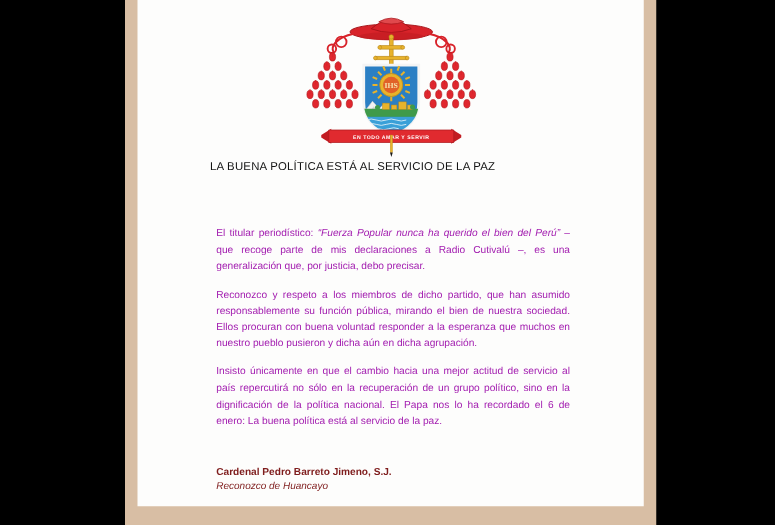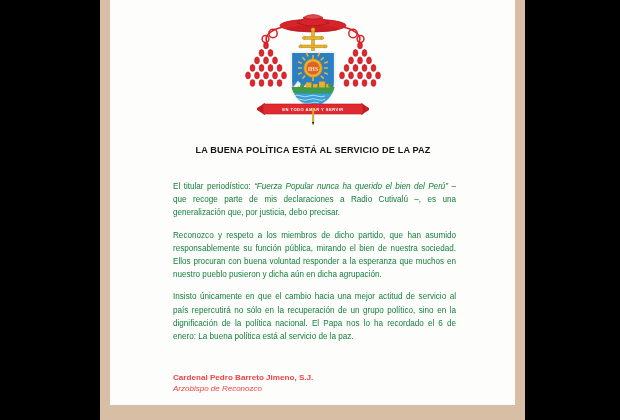--- a/index.html
+++ b/index.html
@@ -26,44 +26,43 @@
   }
 
   
   .crest{
     position:absolute;left:0;top:8px;width:405px;height:128px;
   }
   .crest svg{display:block;margin:0 auto;}
 
   
   .doc-title{
-    position:absolute;left:58px;top:145px;width:290px;
-    text-align:center;
+    position:absolute;left:58px;top:128px;width:290px;
     font-size:9.1px;
-    font-weight:bold;
+    font-weight:normal;
     letter-spacing:.18px;
     color:#141414;
     line-height:1.25;
   }
   .body-copy{
     position:absolute;left:63px;top:180px;width:283px;
-    color:#15803d;
+    color:#a21caf;
   }
   .para{
     font-size:8.15px;
     line-height:1.62;
     text-align:justify;
     margin:0 0 9px 0;
     hyphens:none;
   }
   .para em{font-style:italic;}
 
   .sign{
     position:absolute;left:63px;top:372px;width:283px;
-    color:#ef4444;
+    color:#7f1d1d;
   }
   .sign-name{font-size:8.1px;font-weight:bold;line-height:1.4;}
   .sign-role{font-size:8px;font-style:italic;line-height:1.4;}
 </style>
 </head>
 <body>
 
 <div class="stage">
 
   <div class="paper-frame"></div>
@@ -256,17 +255,17 @@
     <div class="doc-title">LA BUENA POLÍTICA ESTÁ AL SERVICIO DE LA PAZ</div>
 
     <div class="body-copy">
       <p class="para"><span>El titular periodístico: </span><em>“Fuerza Popular nunca ha querido el bien del Perú”</em><span> – que recoge parte de mis declaraciones a Radio Cutivalú –, es una generalización que, por justicia, debo precisar.</span></p>
       <p class="para">Reconozco y respeto a los miembros de dicho partido, que han asumido responsablemente su función pública, mirando el bien de nuestra sociedad. Ellos procuran con buena voluntad responder a la esperanza que muchos en nuestro pueblo pusieron y dicha aún en dicha agrupación.</p>
       <p class="para">Insisto únicamente en que el cambio hacia una mejor actitud de servicio al país repercutirá no sólo en la recuperación de un grupo político, sino en la dignificación de la política nacional. El Papa nos lo ha recordado el 6 de enero: La buena política está al servicio de la paz.</p>
     </div>
 
     <div class="sign">
       <div class="sign-name">Cardenal Pedro Barreto Jimeno, S.J.</div>
-      <div class="sign-role">Arzobispo de Reconozco</div>
+      <div class="sign-role">Reconozco de Huancayo</div>
     </div>
 
   </div>
 </div>
 
 </body></html>

